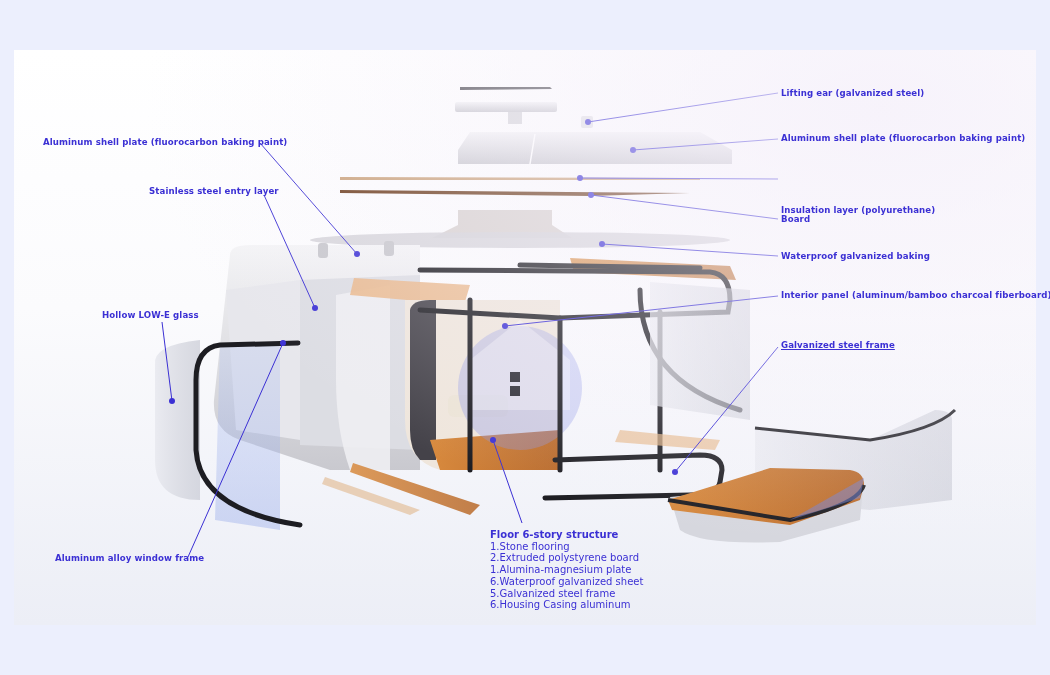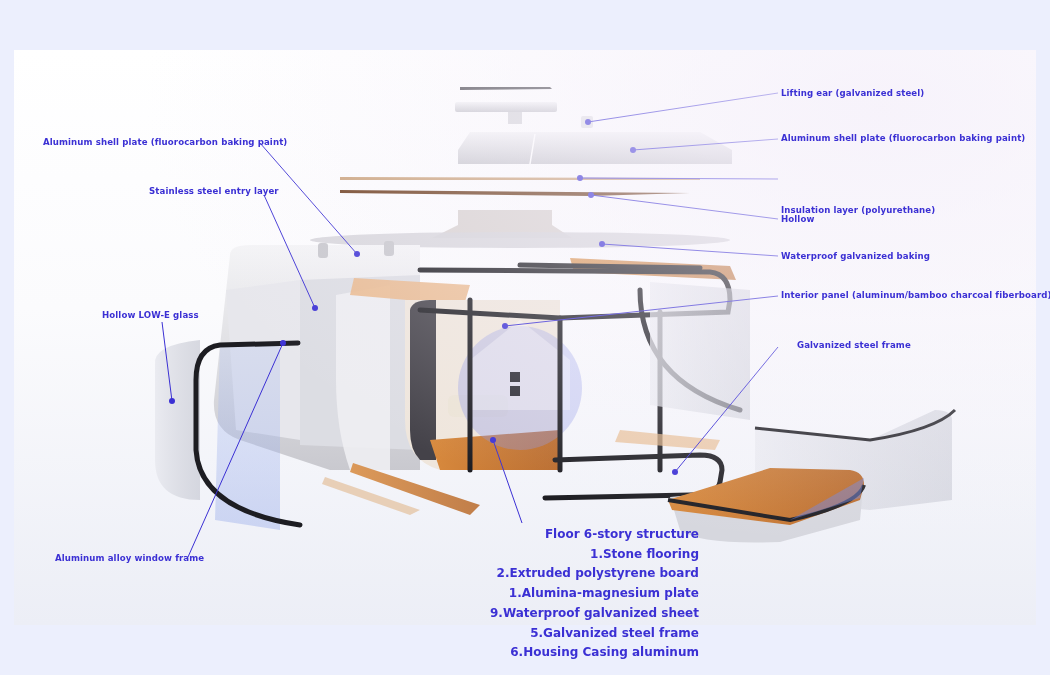--- a/index.html
+++ b/index.html
@@ -18,24 +18,24 @@
     content:""; position:absolute; inset:0;
     background:radial-gradient(ellipse at 85% 10%, rgba(245,240,250,0.8), rgba(255,255,255,0) 60%);
     pointer-events:none;
   }
   svg.art { position:absolute; left:0; top:0; }
   .label {
     position:absolute; font-size:8.6px; font-weight:bold; color:#3b30d4;
     white-space:nowrap; letter-spacing:0.1px;
   }
   .floor-list {
-    position:absolute; left:490px; top:529px; color:#3b30d4; font-size:12px; line-height:11.7px;text-align:right;
+    position:absolute; left:490px; top:529px; color:#3b30d4; font-size:10px; line-height:11.7px;
   }
   .floor-list .title { font-weight:bold; }
-  .floor-list .item { font-weight:bold;margin-top:8px; }
+  .floor-list .item { font-weight:normal; }
 </style>
 </head>
 <body>
 
 <div class="card">
   <svg class="art" width="1022" height="575" viewBox="14 50 1022 575">
     <defs>
       <linearGradient id="shell" x1="0" y1="0" x2="0" y2="1">
         <stop offset="0" stop-color="#f4f4f6"></stop>
           <stop offset="1" stop-color="#c9c9cf"></stop>
@@ -146,26 +146,26 @@
 </div>
 
 <div class="label" style="left:43px;top:137px;">Aluminum shell plate (fluorocarbon baking paint)</div>
 <div class="label" style="left:149px;top:186px;">Stainless steel entry layer</div>
 <div class="label" style="left:102px;top:310px;">Hollow LOW-E glass</div>
 <div class="label" style="left:55px;top:553px;">Aluminum alloy window frame</div>
 
 <div class="label" style="left:781px;top:88px;text-align:right;">Lifting ear (galvanized steel)</div>
 <div class="label" style="left:781px;top:133px;">Aluminum shell plate (fluorocarbon baking paint)</div>
 <div class="label" style="left:781px;top:174px;margin-top:31px;">Insulation layer (polyurethane)</div>
-<div class="label" style="left:781px;top:214px;">Hollow</div>
+<div class="label" style="left:781px;top:214px;">Board</div>
 <div class="label" style="left:781px;top:251px;">Waterproof galvanized baking</div>
 <div class="label" style="left:781px;top:290px;">Interior panel (aluminum/bamboo charcoal fiberboard)</div>
-<div class="label" style="left:797px;top:340px;">Galvanized steel frame</div>
+<div class="label" style="left:781px;top:340px;text-decoration:underline;">Galvanized steel frame</div>
 
 <div class="floor-list">
   <div class="title">Floor 6-story structure</div>
   <div class="item">1.Stone flooring</div>
   <div class="item">2.Extruded polystyrene board</div>
   <div class="item">1.Alumina-magnesium plate</div>
-  <div class="item">9.Waterproof galvanized sheet</div>
+  <div class="item">6.Waterproof galvanized sheet</div>
   <div class="item">5.Galvanized steel frame</div>
   <div class="item">6.Housing Casing aluminum</div>
 </div>
 
 </body></html>

